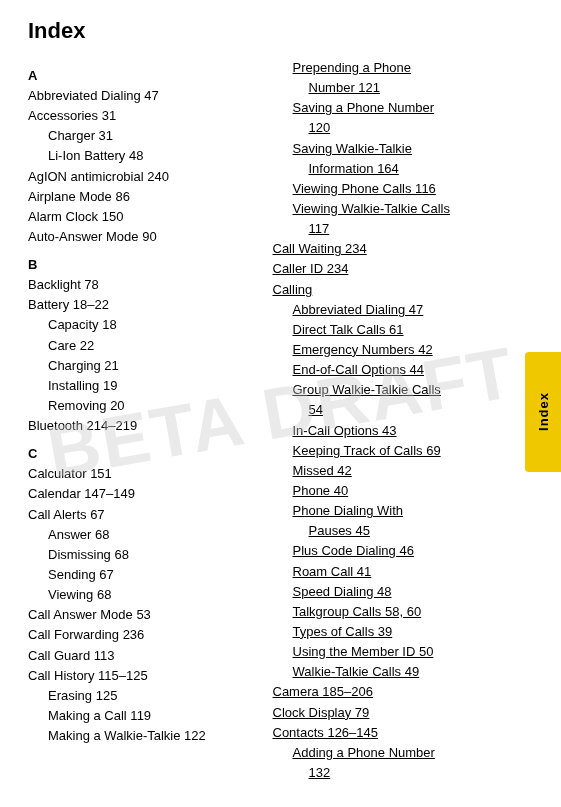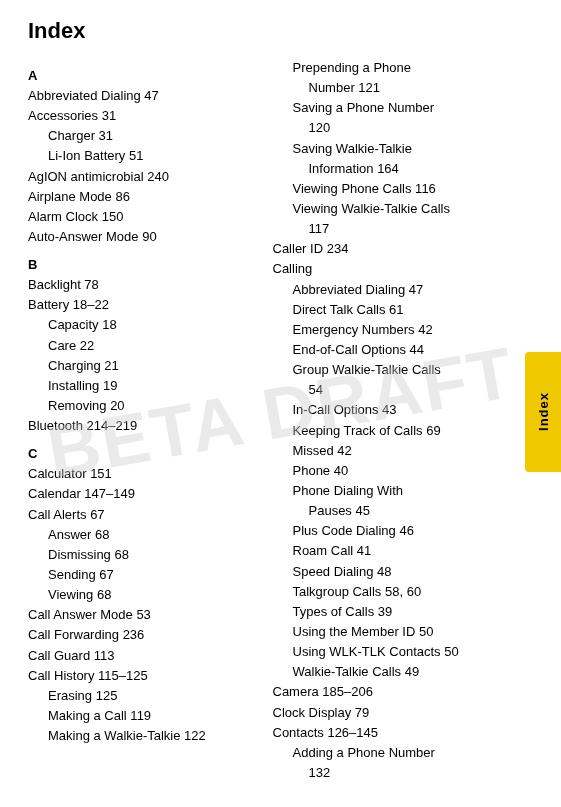--- a/index.html
+++ b/index.html
@@ -49,20 +49,21 @@
       gap: 0px;
     }
     .col {
       flex: 1;
     }
     .col-left {
       padding-right: 10px;
     }
     .col-right {
       padding-left: 6px;
+      text-decoration: underline;
     }
     .sidebar-tab {
       position: absolute;
       right: 0;
       top: 50%;
       transform: translateY(-50%);
       background: #f0c800;
       width: 36px;
       height: 120px;
       display: flex;
@@ -98,21 +99,21 @@
   <div class="main-content">
     <div class="page-title">Index</div>
 
     <div class="two-col">
 
       <div class="col col-left" id="left-col">
           <div class="section-letter">A</div>
           <div class="index-entry">Abbreviated Dialing  47</div>
           <div class="index-entry">Accessories  31</div>
           <div class="index-entry indent1">Charger  31</div>
-          <div class="index-entry indent1">Li-Ion Battery  51</div>
+          <div class="index-entry indent1">Li-Ion Battery  48</div>
           <div class="index-entry">AgION antimicrobial  240</div>
           <div class="index-entry">Airplane Mode  86</div>
           <div class="index-entry">Alarm Clock  150</div>
           <div class="index-entry">Auto-Answer Mode  90</div>
           <div class="section-letter">B</div>
           <div class="index-entry">Backlight  78</div>
           <div class="index-entry">Battery  18–22</div>
           <div class="index-entry indent1">Capacity  18</div>
           <div class="index-entry indent1">Care  22</div>
           <div class="index-entry indent1">Charging  21</div>
@@ -139,41 +140,41 @@
       <div class="col col-right" id="right-col">
           <div class="index-entry indent1">Prepending a Phone</div>
           <div class="index-entry indent2">Number  121</div>
           <div class="index-entry indent1">Saving a Phone Number</div>
           <div class="index-entry indent2">120</div>
           <div class="index-entry indent1">Saving Walkie-Talkie</div>
           <div class="index-entry indent2">Information  164</div>
           <div class="index-entry indent1">Viewing Phone Calls  116</div>
           <div class="index-entry indent1">Viewing Walkie-Talkie Calls</div>
           <div class="index-entry indent2">117</div>
+          <div class="index-entry">Call Waiting  234</div>
           <div class="index-entry">Caller ID  234</div>
           <div class="index-entry">Calling</div>
           <div class="index-entry indent1">Abbreviated Dialing  47</div>
           <div class="index-entry indent1">Direct Talk Calls  61</div>
           <div class="index-entry indent1">Emergency Numbers  42</div>
           <div class="index-entry indent1">End-of-Call Options  44</div>
           <div class="index-entry indent1">Group Walkie-Talkie Calls</div>
           <div class="index-entry indent2">54</div>
           <div class="index-entry indent1">In-Call Options  43</div>
           <div class="index-entry indent1">Keeping Track of Calls  69</div>
           <div class="index-entry indent1">Missed  42</div>
           <div class="index-entry indent1">Phone  40</div>
           <div class="index-entry indent1">Phone Dialing With</div>
           <div class="index-entry indent2">Pauses  45</div>
           <div class="index-entry indent1">Plus Code Dialing  46</div>
           <div class="index-entry indent1">Roam Call  41</div>
           <div class="index-entry indent1">Speed Dialing  48</div>
           <div class="index-entry indent1">Talkgroup Calls  58, 60</div>
           <div class="index-entry indent1">Types of Calls  39</div>
           <div class="index-entry indent1">Using the Member ID  50</div>
-          <div class="index-entry indent1">Using WLK-TLK Contacts  50</div>
           <div class="index-entry indent1">Walkie-Talkie Calls  49</div>
           <div class="index-entry">Camera  185–206</div>
           <div class="index-entry">Clock Display  79</div>
           <div class="index-entry">Contacts  126–145</div>
           <div class="index-entry indent1">Adding a Phone Number</div>
           <div class="index-entry indent2">132</div>
         </div>
     </div>
   </div>
 

